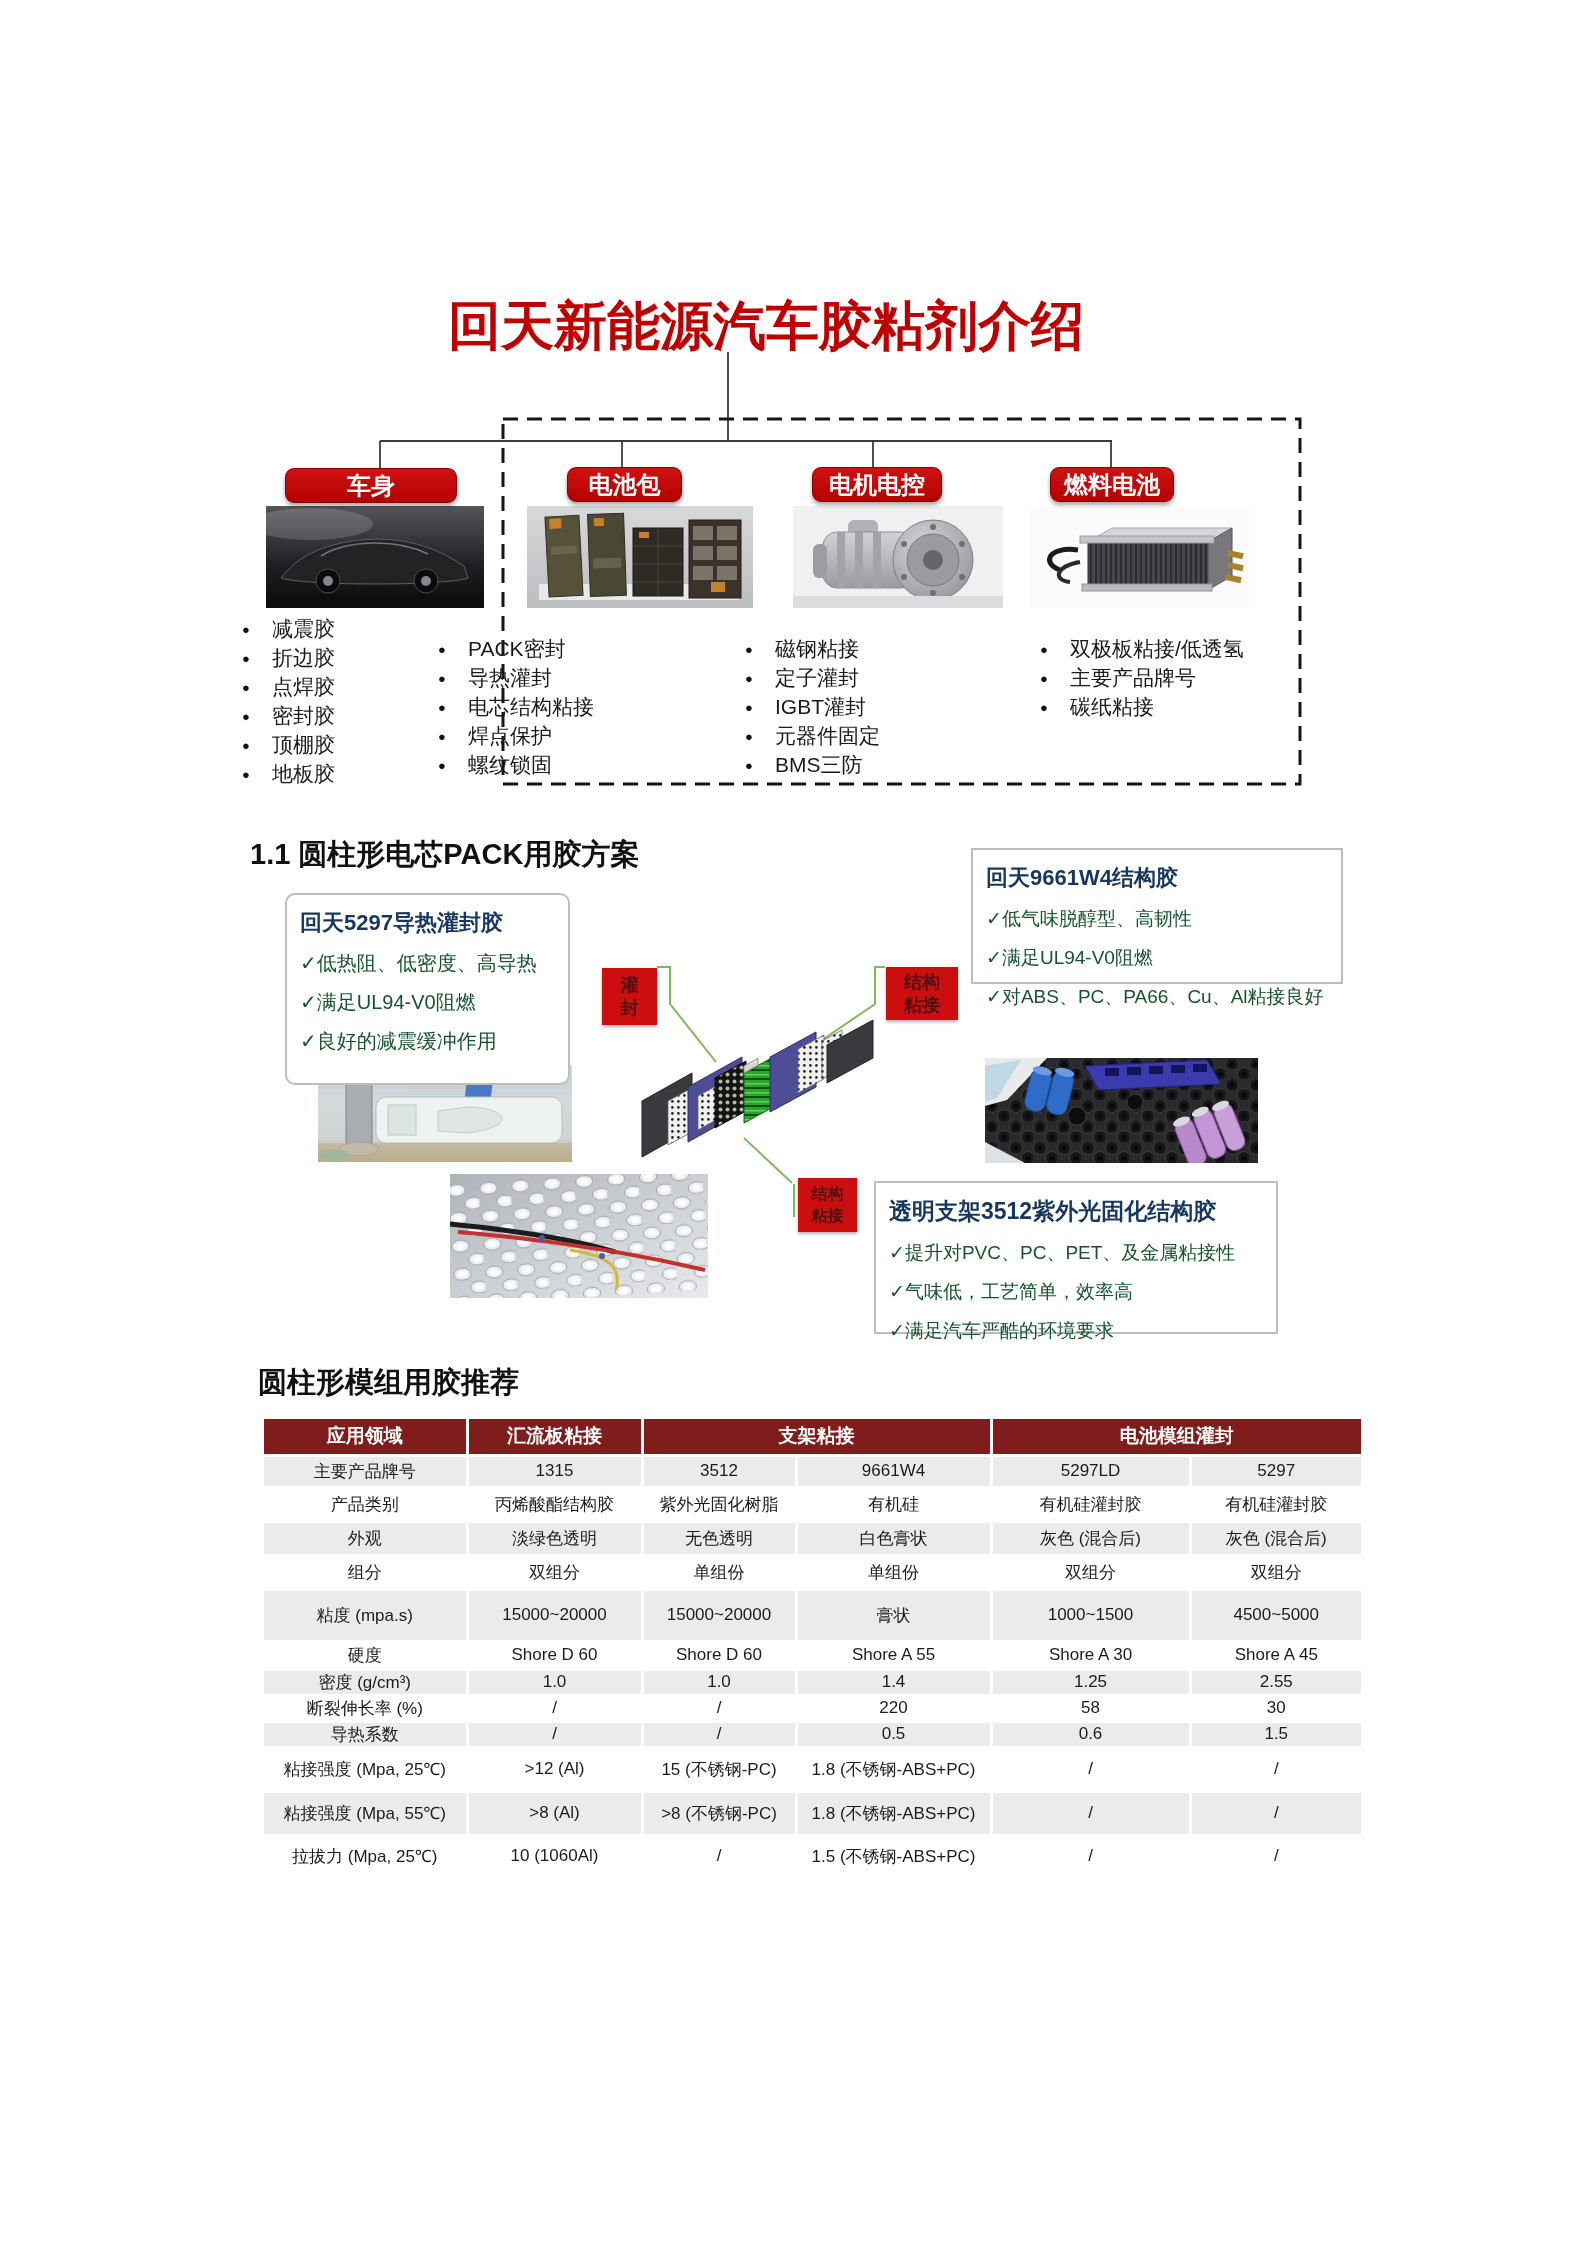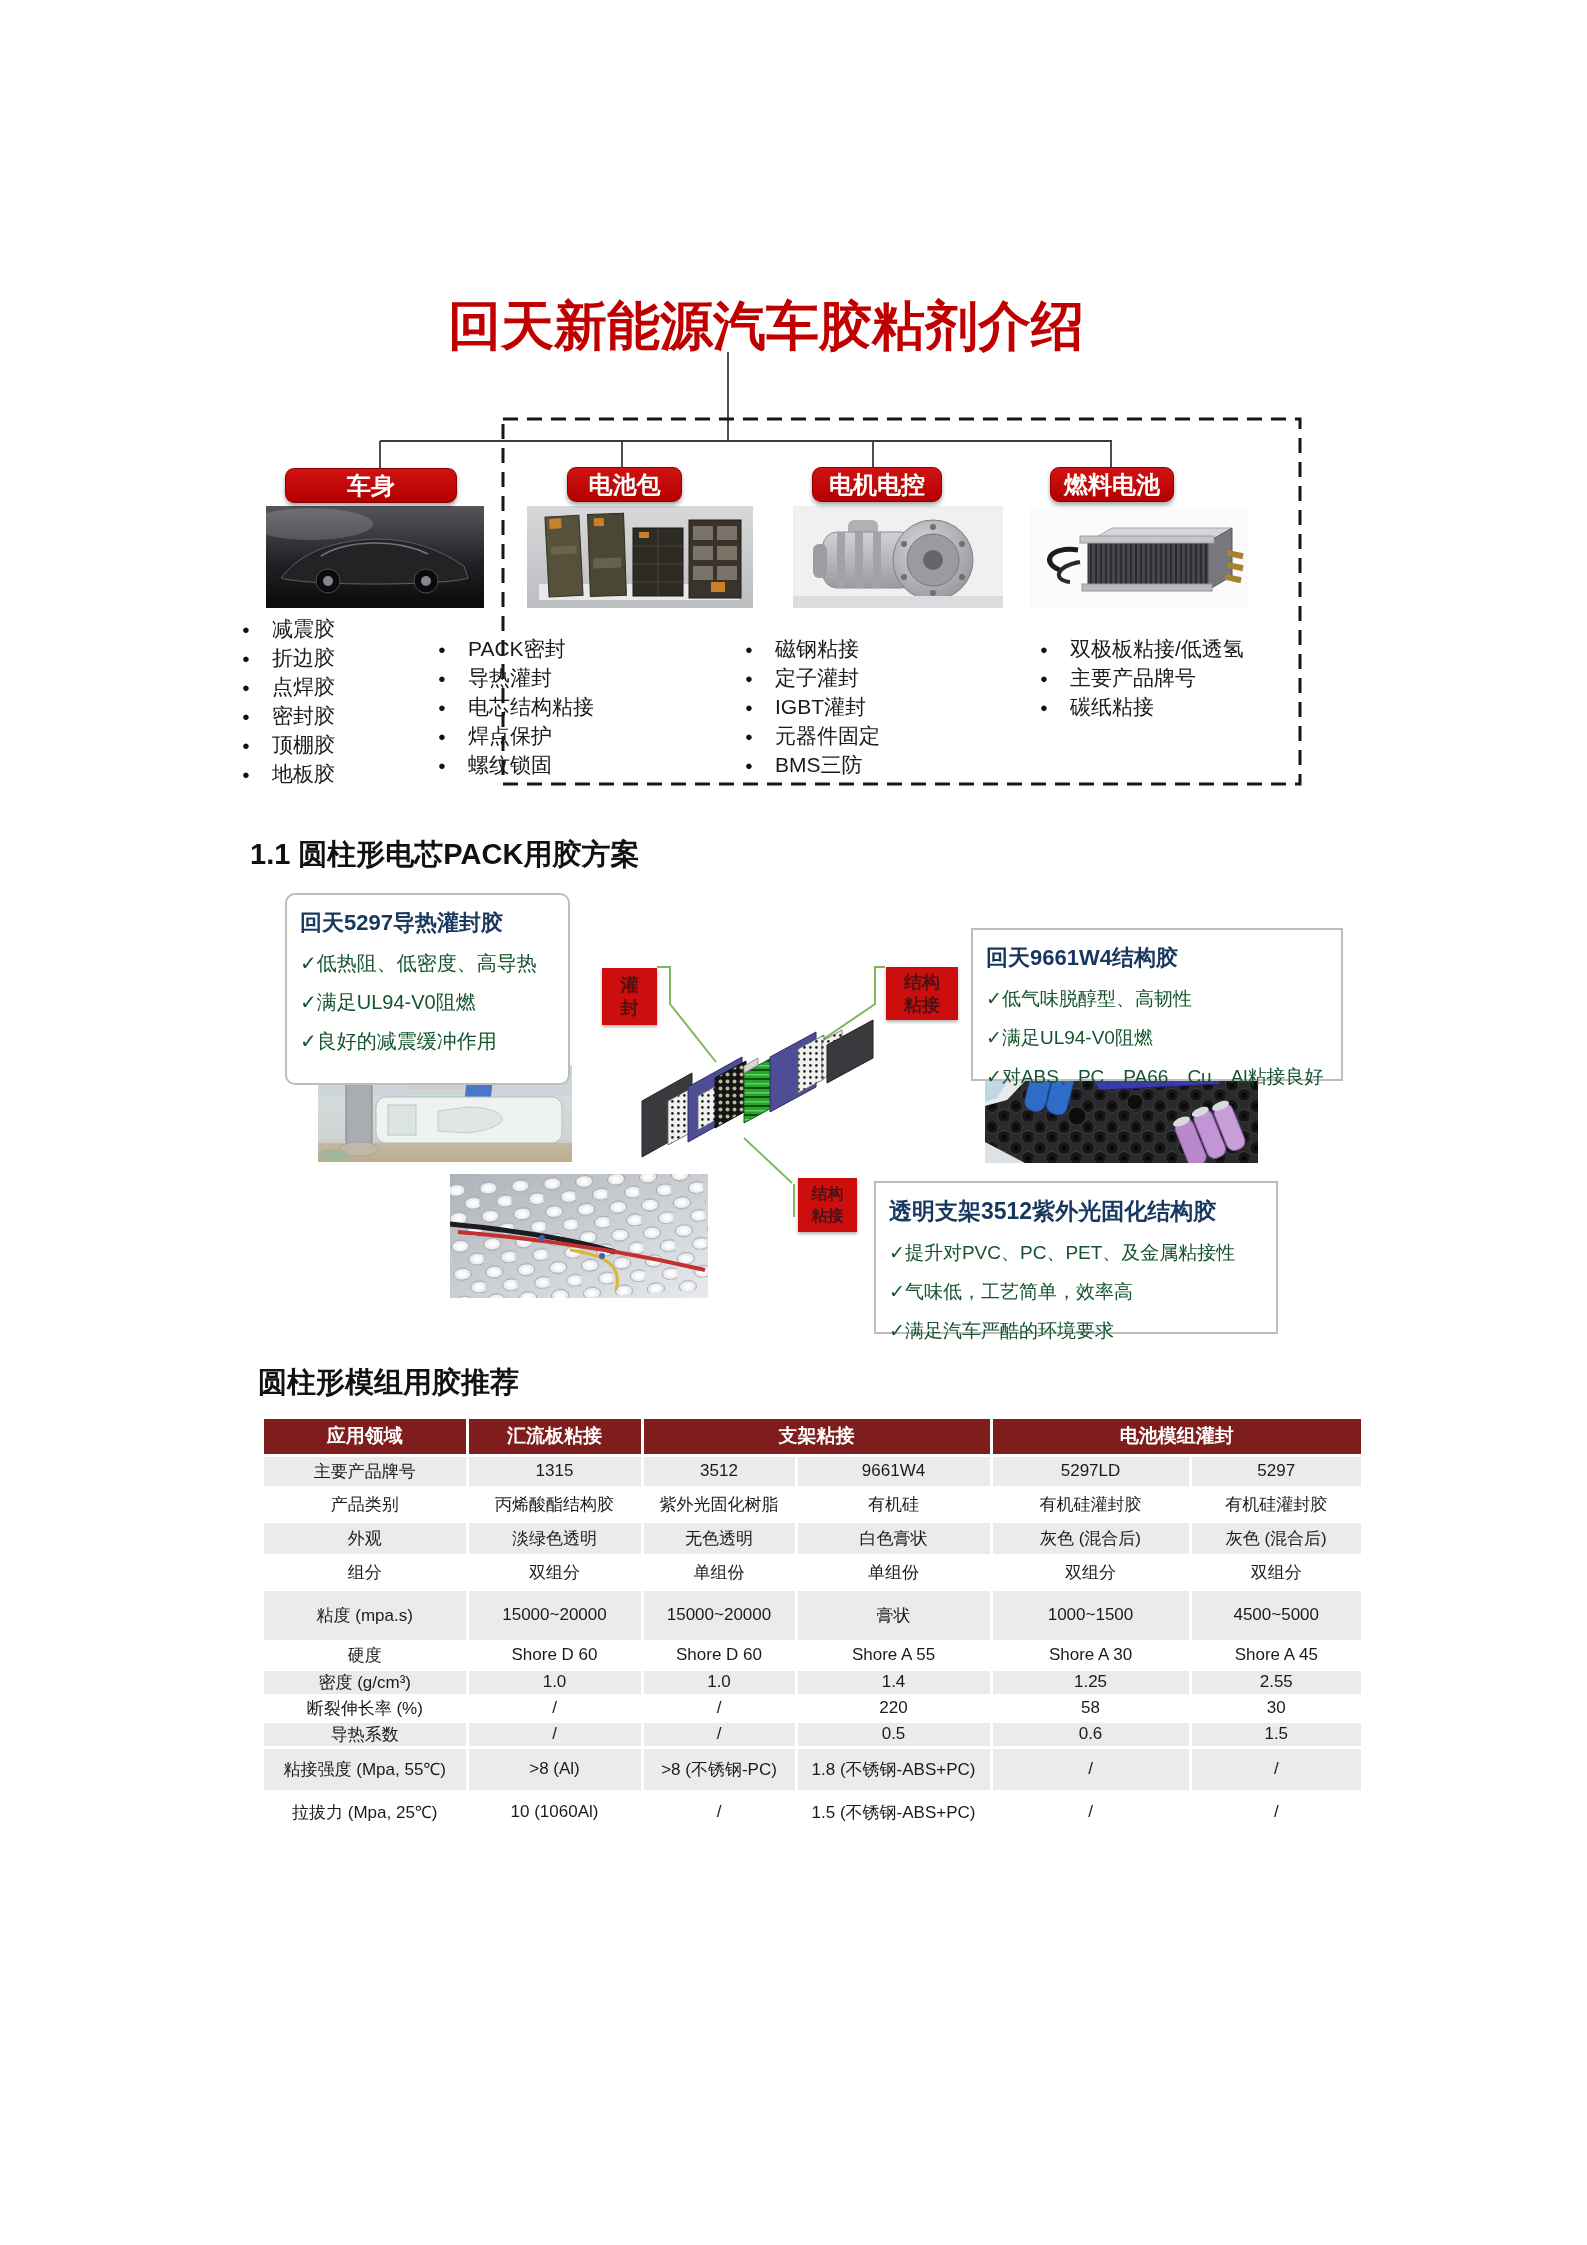--- a/index.html
+++ b/index.html
@@ -236,21 +236,21 @@
 
 <div class="abs h-sec" style="left:250px;top:835px;font-size:29px;">1.1 圆柱形电芯PACK用胶方案</div>
 
 <div class="abs callout" style="left:285px;top:893px;width:285px;height:192px;border-radius:10px;">
   <div class="ct">回天5297导热灌封胶</div>
   <div class="ci">✓低热阻、低密度、高导热</div>
   <div class="ci">✓满足UL94-V0阻燃</div>
   <div class="ci">✓良好的减震缓冲作用</div>
 </div>
 
-<div class="abs callout small-items" style="left:971px;top:928px;width:372px;height:153px;">
+<div class="abs callout small-items" style="left:971px;top:848px;width:372px;height:136px;">
   <div class="ct">回天9661W4结构胶</div>
   <div class="ci">✓低气味脱醇型、高韧性</div>
   <div class="ci">✓满足UL94-V0阻燃</div>
   <div class="ci">✓对ABS、PC、PA66、Cu、Al粘接良好</div>
 </div>
 
 <div class="abs callout small-items" style="left:874px;top:1181px;width:404px;height:153px;">
   <div class="ct" style="font-size:23px;">透明支架3512紫外光固化结构胶</div>
   <div class="ci">✓提升对PVC、PC、PET、及金属粘接性</div>
   <div class="ci">✓气味低，工艺简单，效率高</div>
@@ -477,20 +477,28 @@
       <td>30</td>
     </tr>
     <tr class="g" style="height:26px;">
       <td>导热系数</td>
       <td>/</td>
       <td>/</td>
       <td>0.5</td>
       <td>0.6</td>
       <td>1.5</td>
     </tr>
+    <tr style="height:44px;">
+      <td>粘接强度 (Mpa, 25℃)</td>
+      <td>&gt;12 (Al)</td>
+      <td>15 (不锈钢-PC)</td>
+      <td>1.8 (不锈钢-ABS+PC)</td>
+      <td>/</td>
+      <td>/</td>
+    </tr>
     <tr class="g" style="height:44px;">
       <td>粘接强度 (Mpa, 55℃)</td>
       <td>&gt;8 (Al)</td>
       <td>&gt;8 (不锈钢-PC)</td>
       <td>1.8 (不锈钢-ABS+PC)</td>
       <td>/</td>
       <td>/</td>
     </tr>
     <tr style="height:42px;">
       <td>拉拔力 (Mpa, 25℃)</td>

